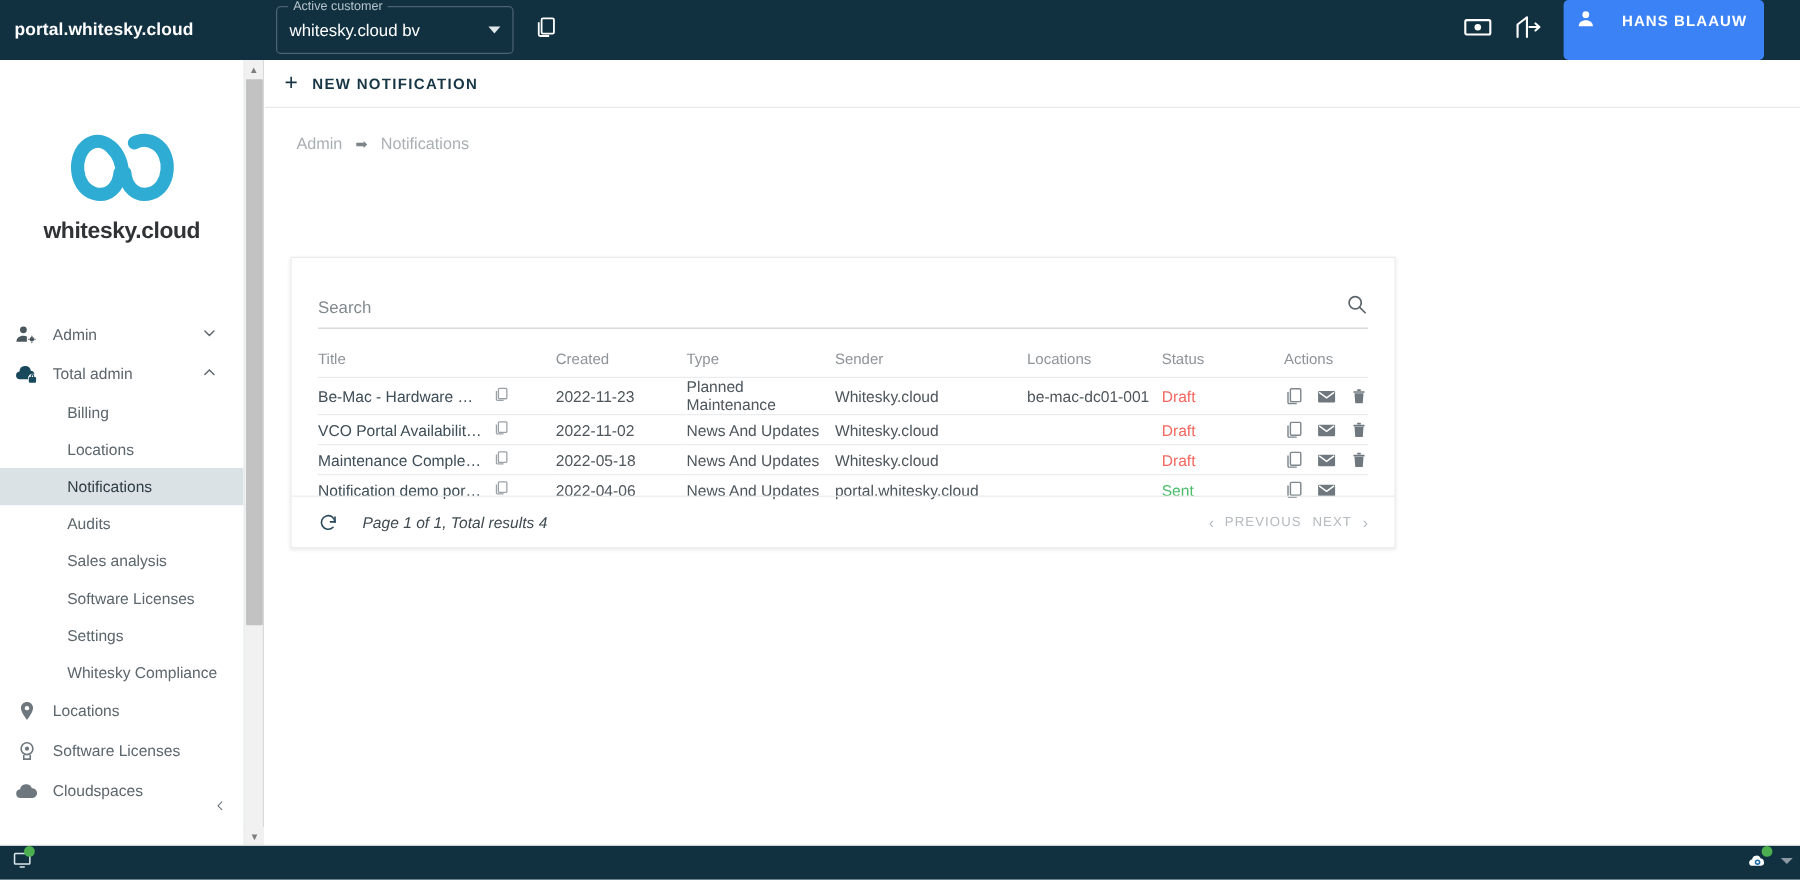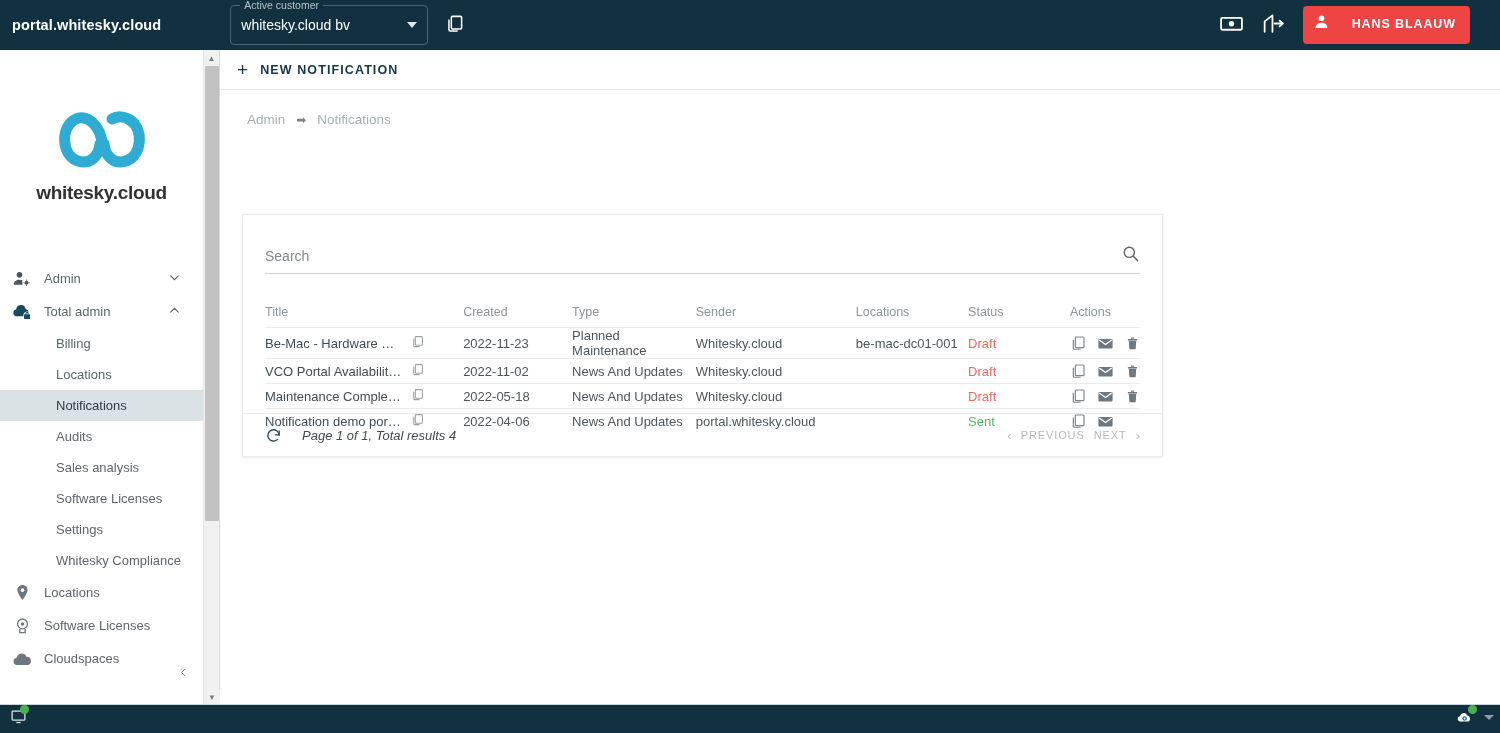--- a/index.html
+++ b/index.html
@@ -39,22 +39,22 @@
     border-top: 6px solid #dfe7eb;
   }
   .copy-ico-hdr { margin-left: 17px; }
 
   .topbar-right {
     margin-left: auto; display: flex; align-items: center;
     gap: 17px; margin-right: 30px;
   }
   .user-chip {
     display: flex; align-items: center; gap: 22px;
-    background: #ef4444; border-radius: 4px;
-    padding: 7px 14px 10px 10px;
+    background: #3b82f6; border-radius: 4px;
+    padding: 7px 14px 21px 10px;
   }
   .user-chip .uname {
     color: #ffffff; font-size: 12.5px; font-weight: bold; letter-spacing: .9px;
   }
 
   
   .sidebar {
     position: absolute; top: 50px; left: 0; width: 204px; height: 655px;
     background: #ffffff; border-right: 1px solid #e3e6e8;
     overflow: hidden;
@@ -134,21 +134,21 @@
   .toggle-label { font-size: 14px; font-weight: bold; color: #34404a; }
 
   
   .card {
     position: absolute; top: 164px; left: 21px;
     width: 921px; height: 243px;
     background: #ffffff; border: 1px solid #e9ebec;
     box-shadow: 0 1px 3px rgba(0,0,0,.09);
   }
   .search-row {
-    margin: 23px 22px 17px 22px; height: 36px;
+    margin: 23px 22px 4px 22px; height: 36px;
     border-bottom: 1px solid #cfd3d5;
     display: flex; align-items: center;
   }
   .search-input {
     flex: 1; border: none; outline: none;
     font-size: 14px; color: #3d464c;
     font-family: "Liberation Sans", sans-serif; background: transparent;
   }
   .search-input::placeholder { color: #818a8f; }
 

